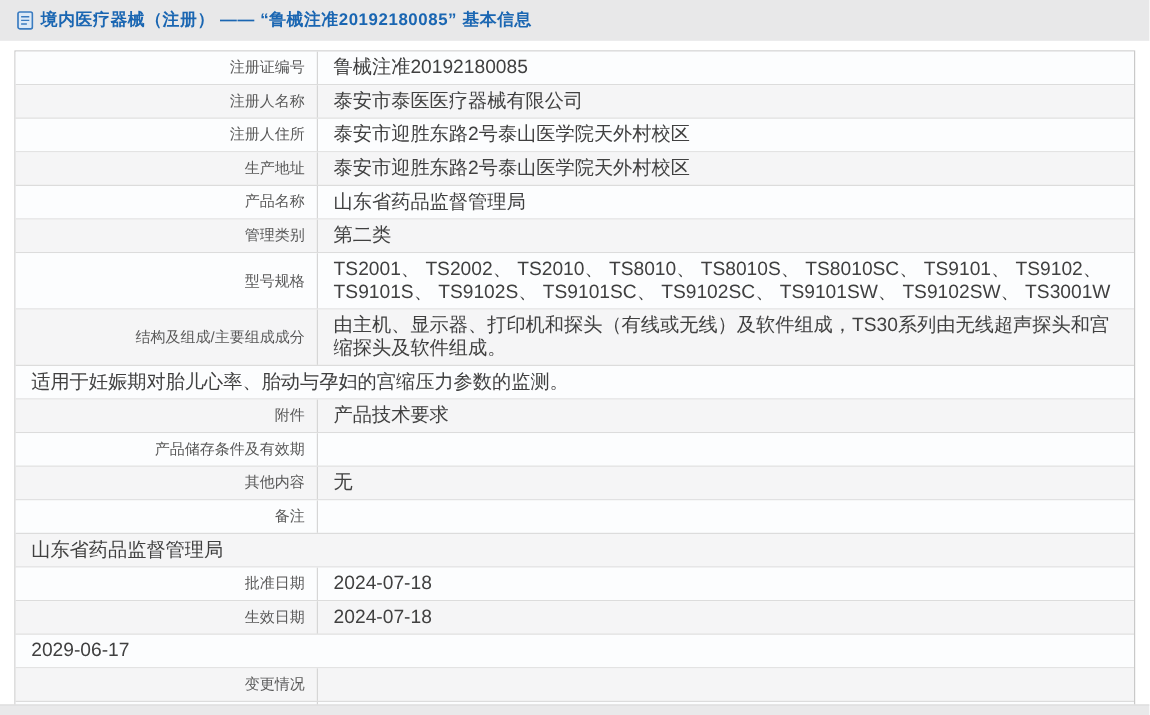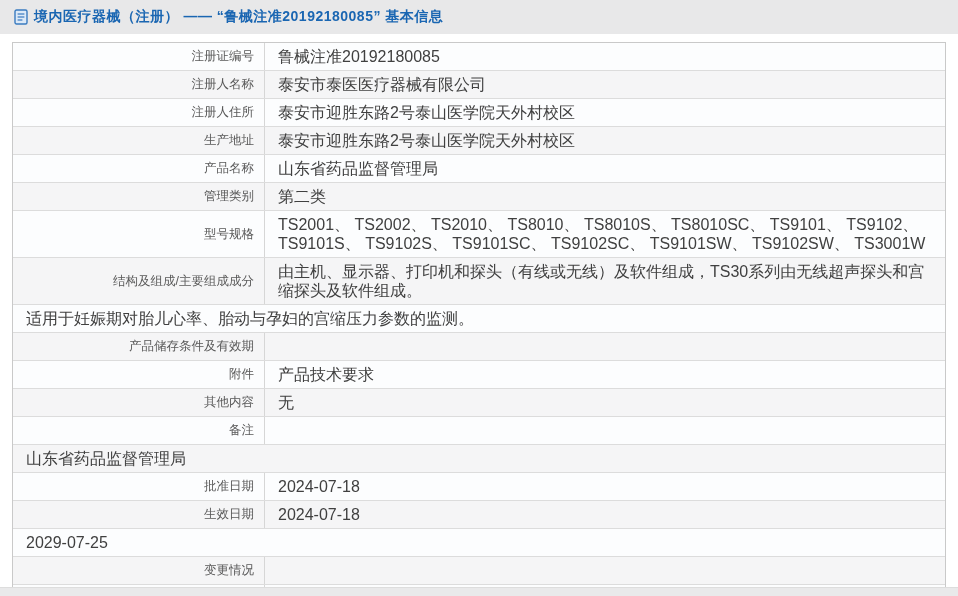--- a/index.html
+++ b/index.html
@@ -148,36 +148,36 @@
           <span>由主机、显示器、打印机和探头（有线或无线）及软件组成，TS30系列由无线超声探头和宫缩探头及软件组成。</span>
         </div>
       </div>
       <div class="row">
         <div class="value-cell">
           <span>适用于妊娠期对胎儿心率、胎动与孕妇的宫缩压力参数的监测。</span>
         </div>
       </div>
       <div class="row">
         <div class="label-cell">
+          <span>附件</span>
+        </div>
+        <div class="value-cell">
+          <span>产品技术要求</span>
+        </div>
+      </div>
+      <div class="row">
+        <div class="label-cell">
           <span>产品储存条件及有效期</span>
         </div>
         <div class="value-cell">
           <span></span>
         </div>
       </div>
       <div class="row">
         <div class="label-cell">
-          <span>附件</span>
-        </div>
-        <div class="value-cell">
-          <span>产品技术要求</span>
-        </div>
-      </div>
-      <div class="row">
-        <div class="label-cell">
           <span>其他内容</span>
         </div>
         <div class="value-cell">
           <span>无</span>
         </div>
       </div>
       <div class="row">
         <div class="label-cell">
           <span>备注</span>
         </div>
@@ -201,21 +201,21 @@
       <div class="row">
         <div class="label-cell">
           <span>生效日期</span>
         </div>
         <div class="value-cell">
           <span>2024-07-18</span>
         </div>
       </div>
       <div class="row">
         <div class="value-cell">
-          <span>2029-07-25</span>
+          <span>2029-06-17</span>
         </div>
       </div>
       <div class="row">
         <div class="label-cell">
           <span>变更情况</span>
         </div>
         <div class="value-cell">
           <span></span>
         </div>
       </div>

